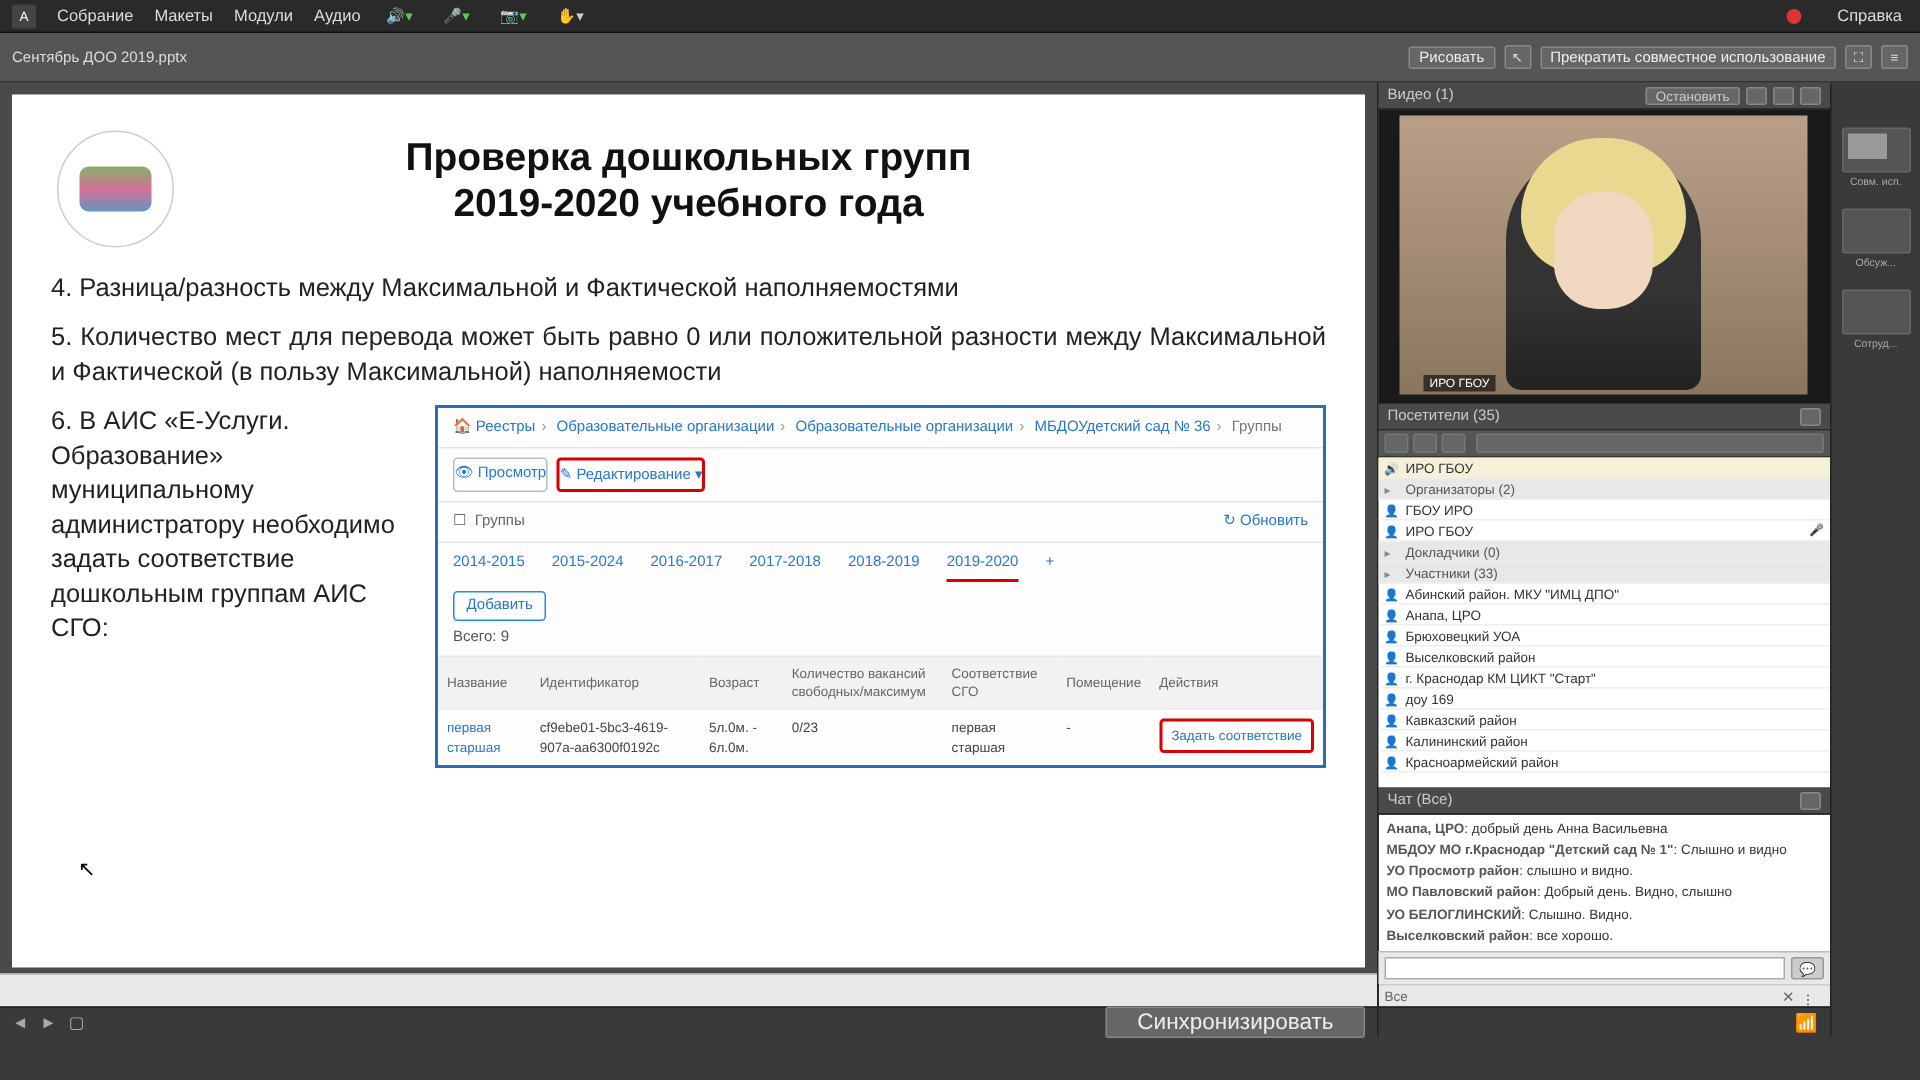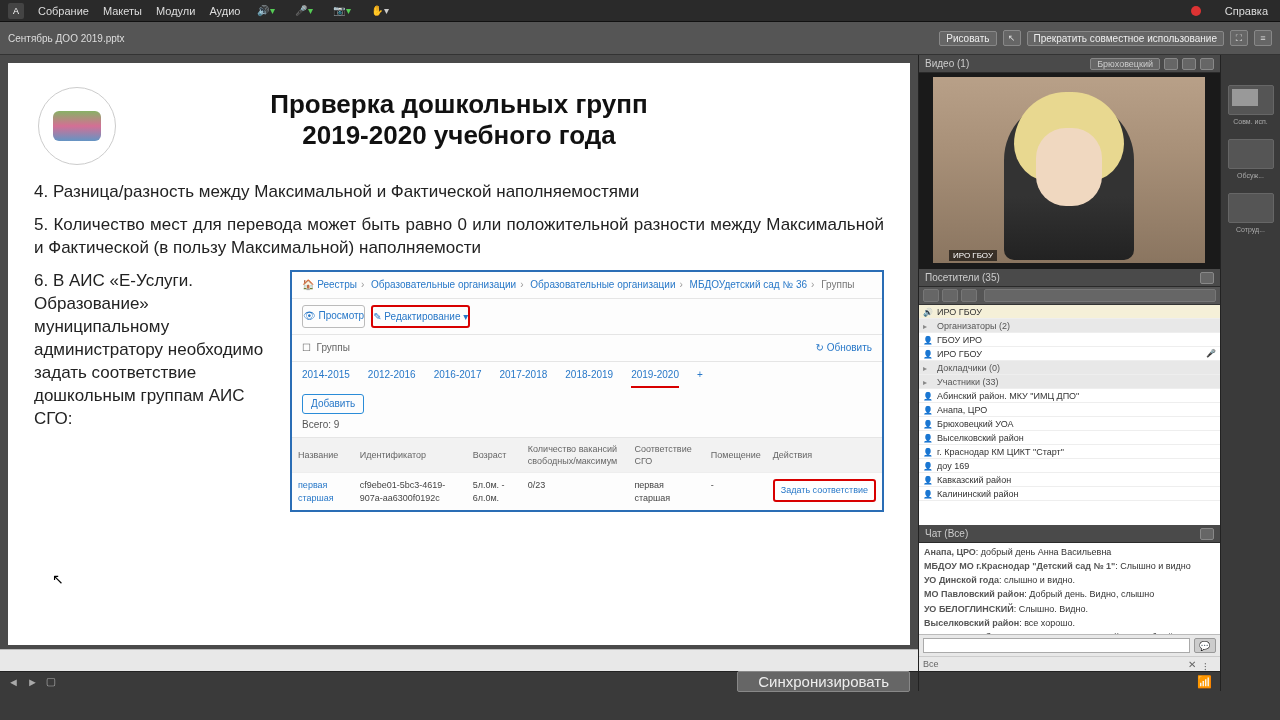--- a/index.html
+++ b/index.html
@@ -146,21 +146,21 @@
               <span class="b">👁 Просмотр</span>
               <span class="b hl">✎ Редактирование ▾</span>
             </div>
             <div class="ais-sub">
               <span>☐ &nbsp;</span>
                 <span>Группы</span>
               <span class="ref">↻ Обновить</span>
             </div>
             <div class="ais-tabs" id="ais-tabs">
                 <span class="t">2014-2015</span>
-                <span class="t">2012-2016</span>
+                <span class="t">2015-2024</span>
                 <span class="t">2016-2017</span>
                 <span class="t">2017-2018</span>
                 <span class="t">2018-2019</span>
                 <span class="t active">2019-2020</span>
                 <span class="plus">+</span>
               </div>
             <div class="ais-add">
               <span class="addbtn">Добавить</span>
               <div class="total">Всего: 9</div>
             </div>
@@ -199,21 +199,21 @@
       <span class="arrow">►</span>
       <span class="arrow">▢</span>
       <span class="sync">Синхронизировать</span>
     </div>
   </div>
 
   <div class="right-col">
     <div class="panel-hdr">
       <span>Видео  (1)</span>
       <div class="r">
-        <span class="btn">Брюховецкий</span>
+        <span class="btn">Остановить</span>
         <span class="ic"></span>
         <span class="ic"></span>
         <span class="ic"></span>
       </div>
     </div>
     <div class="video-body">
       <div class="video-frame">
         <div class="person">
             <div class="hair"></div>
             <div class="face"></div>
@@ -242,33 +242,34 @@
         <div class="att-row grp"><span class="ic arrow"></span>Докладчики (0)</div>
         <div class="att-row grp"><span class="ic arrow"></span>Участники (33)</div>
         <div class="att-row"><span class="ic user"></span>Абинский район. МКУ "ИМЦ ДПО"</div>
         <div class="att-row"><span class="ic user"></span>Анапа, ЦРО</div>
         <div class="att-row"><span class="ic user"></span>Брюховецкий УОА</div>
         <div class="att-row"><span class="ic user"></span>Выселковский район</div>
         <div class="att-row"><span class="ic user"></span>г. Краснодар КМ ЦИКТ "Старт"</div>
         <div class="att-row"><span class="ic user"></span>доу 169</div>
         <div class="att-row"><span class="ic user"></span>Кавказский район</div>
         <div class="att-row"><span class="ic user"></span>Калининский район</div>
+        <div class="att-row"><span class="ic user"></span>Красноармейский район</div>
       </div>
 
     <div class="panel-hdr">
       <span>Чат  (Все)</span>
       <div class="r">
           <span class="ic"></span>
         </div>
     </div>
     <div class="chat">
       <div class="chat-body" id="chat-body">
           <div class="m"><b>Анапа, ЦРО</b>: добрый день Анна Васильевна</div>
           <div class="m"><b>МБДОУ МО г.Краснодар "Детский сад № 1"</b>: Слышно и видно</div>
-          <div class="m"><b>УО Динской года</b>: слышно и видно.</div>
+          <div class="m"><b>УО Просмотр район</b>: слышно и видно.</div>
           <div class="m"><b>МО Павловский район</b>: Добрый день. Видно, слышно</div>
           <div class="m"><b>УО БЕЛОГЛИНСКИЙ</b>: Слышно. Видно.</div>
           <div class="m"><b>Выселковский район</b>: все хорошо.</div>
           <div class="m"><b>управления образования Туапсинского района</b>: Добрый день!</div>
         </div>
       <div class="chat-input">
         <input type="text" style="">
         <span class="send">💬</span>
       </div>
       <div class="chat-foot">

